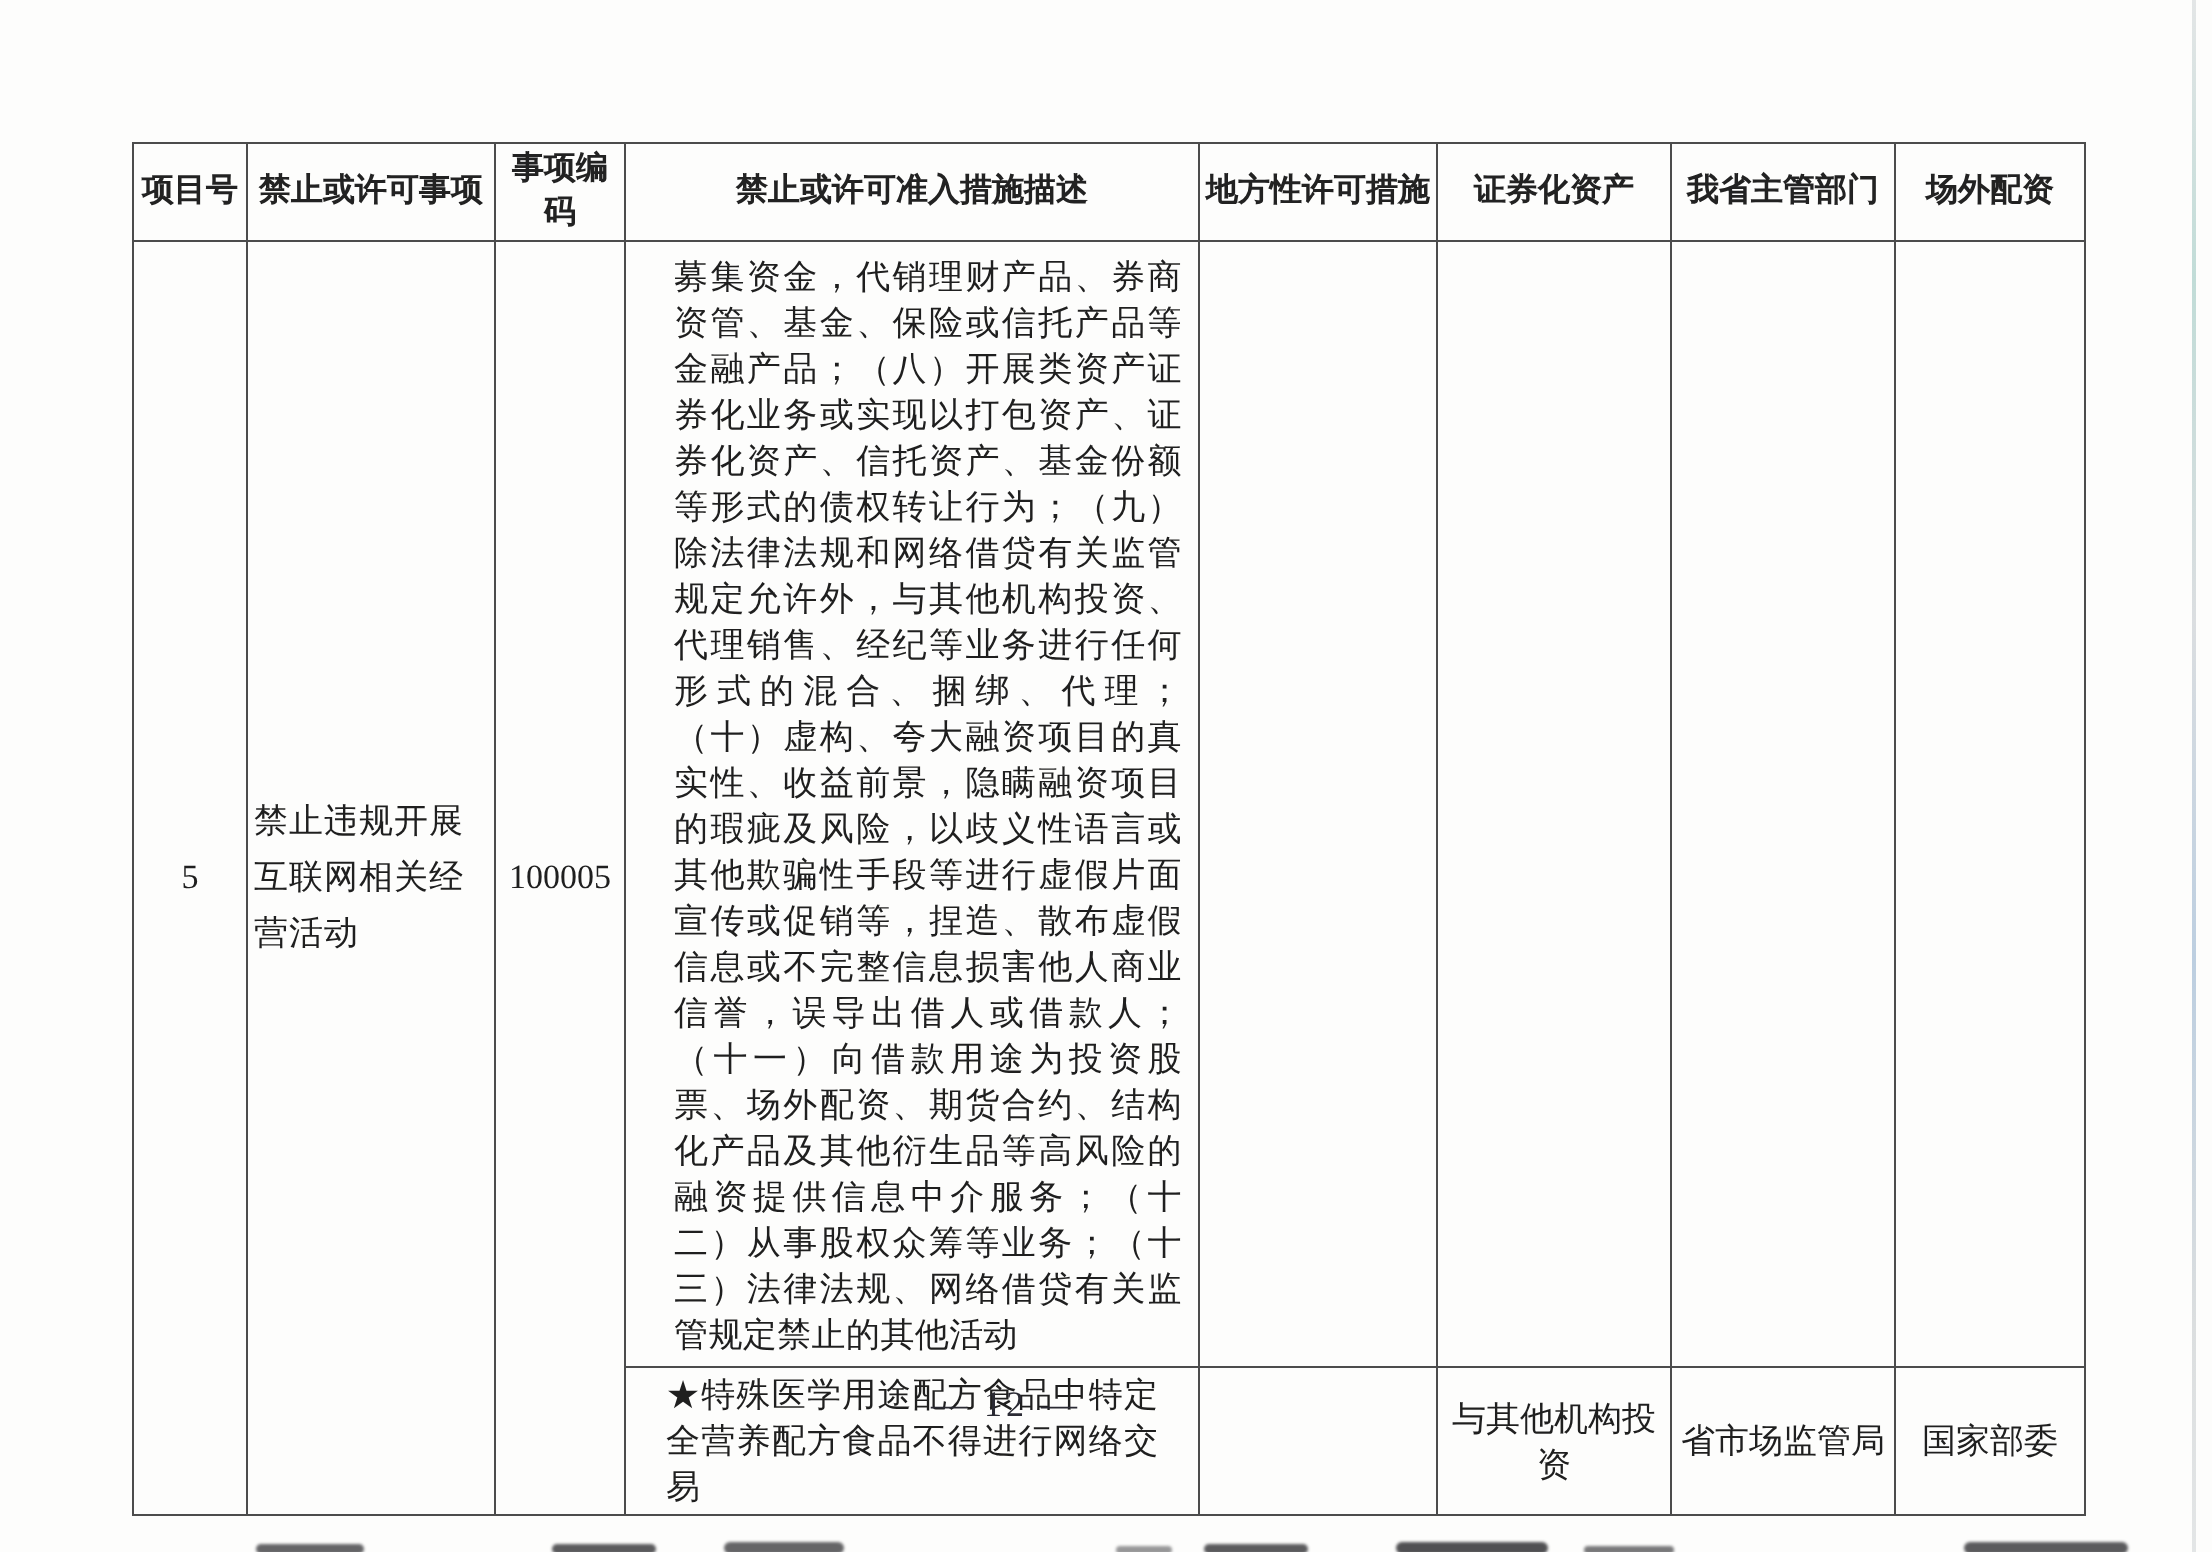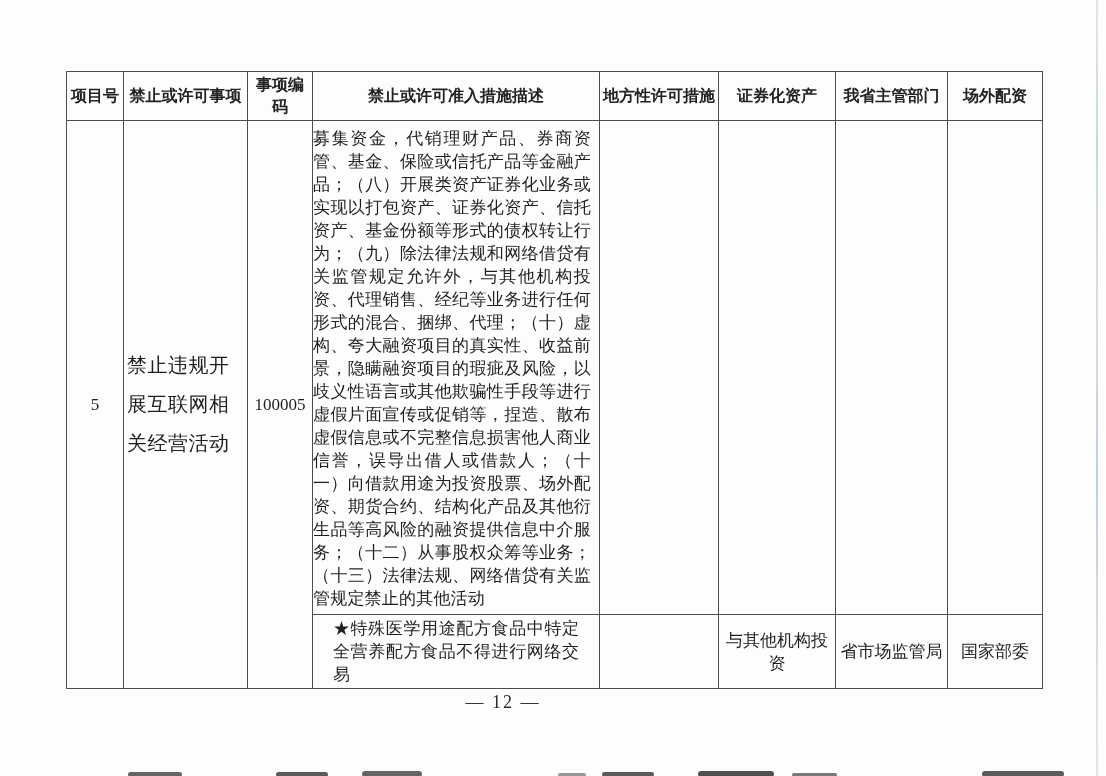--- a/index.html
+++ b/index.html
@@ -44,32 +44,32 @@
   .row-sub  { height: 53px; }
   .cell-center {
     text-align: center;
     vertical-align: middle;
     font-size: 17px;
     padding: 0 2px;
   }
   .cell-item {
     text-align: left;
     vertical-align: middle;
-    font-size: 20px;
-    line-height: 39px;
+    font-size: 17px;
+    line-height: 28px;
     padding: 0 2px 0 3px;
     letter-spacing: 0.5px;
   }
   .cell-desc {
     text-align: justify;
     text-justify: inter-ideograph;
     vertical-align: top;
     font-size: 17px;
     line-height: 23px;
-    padding: 6px 8px 4px 0;
+    padding: 6px 8px 4px 24px;
     letter-spacing: 0.2px;
   }
   .cell-desc-sub {
     text-align: justify;
     text-justify: inter-ideograph;
     vertical-align: middle;
     font-size: 17px;
     line-height: 23px;
     padding: 2px 20px;
   }

